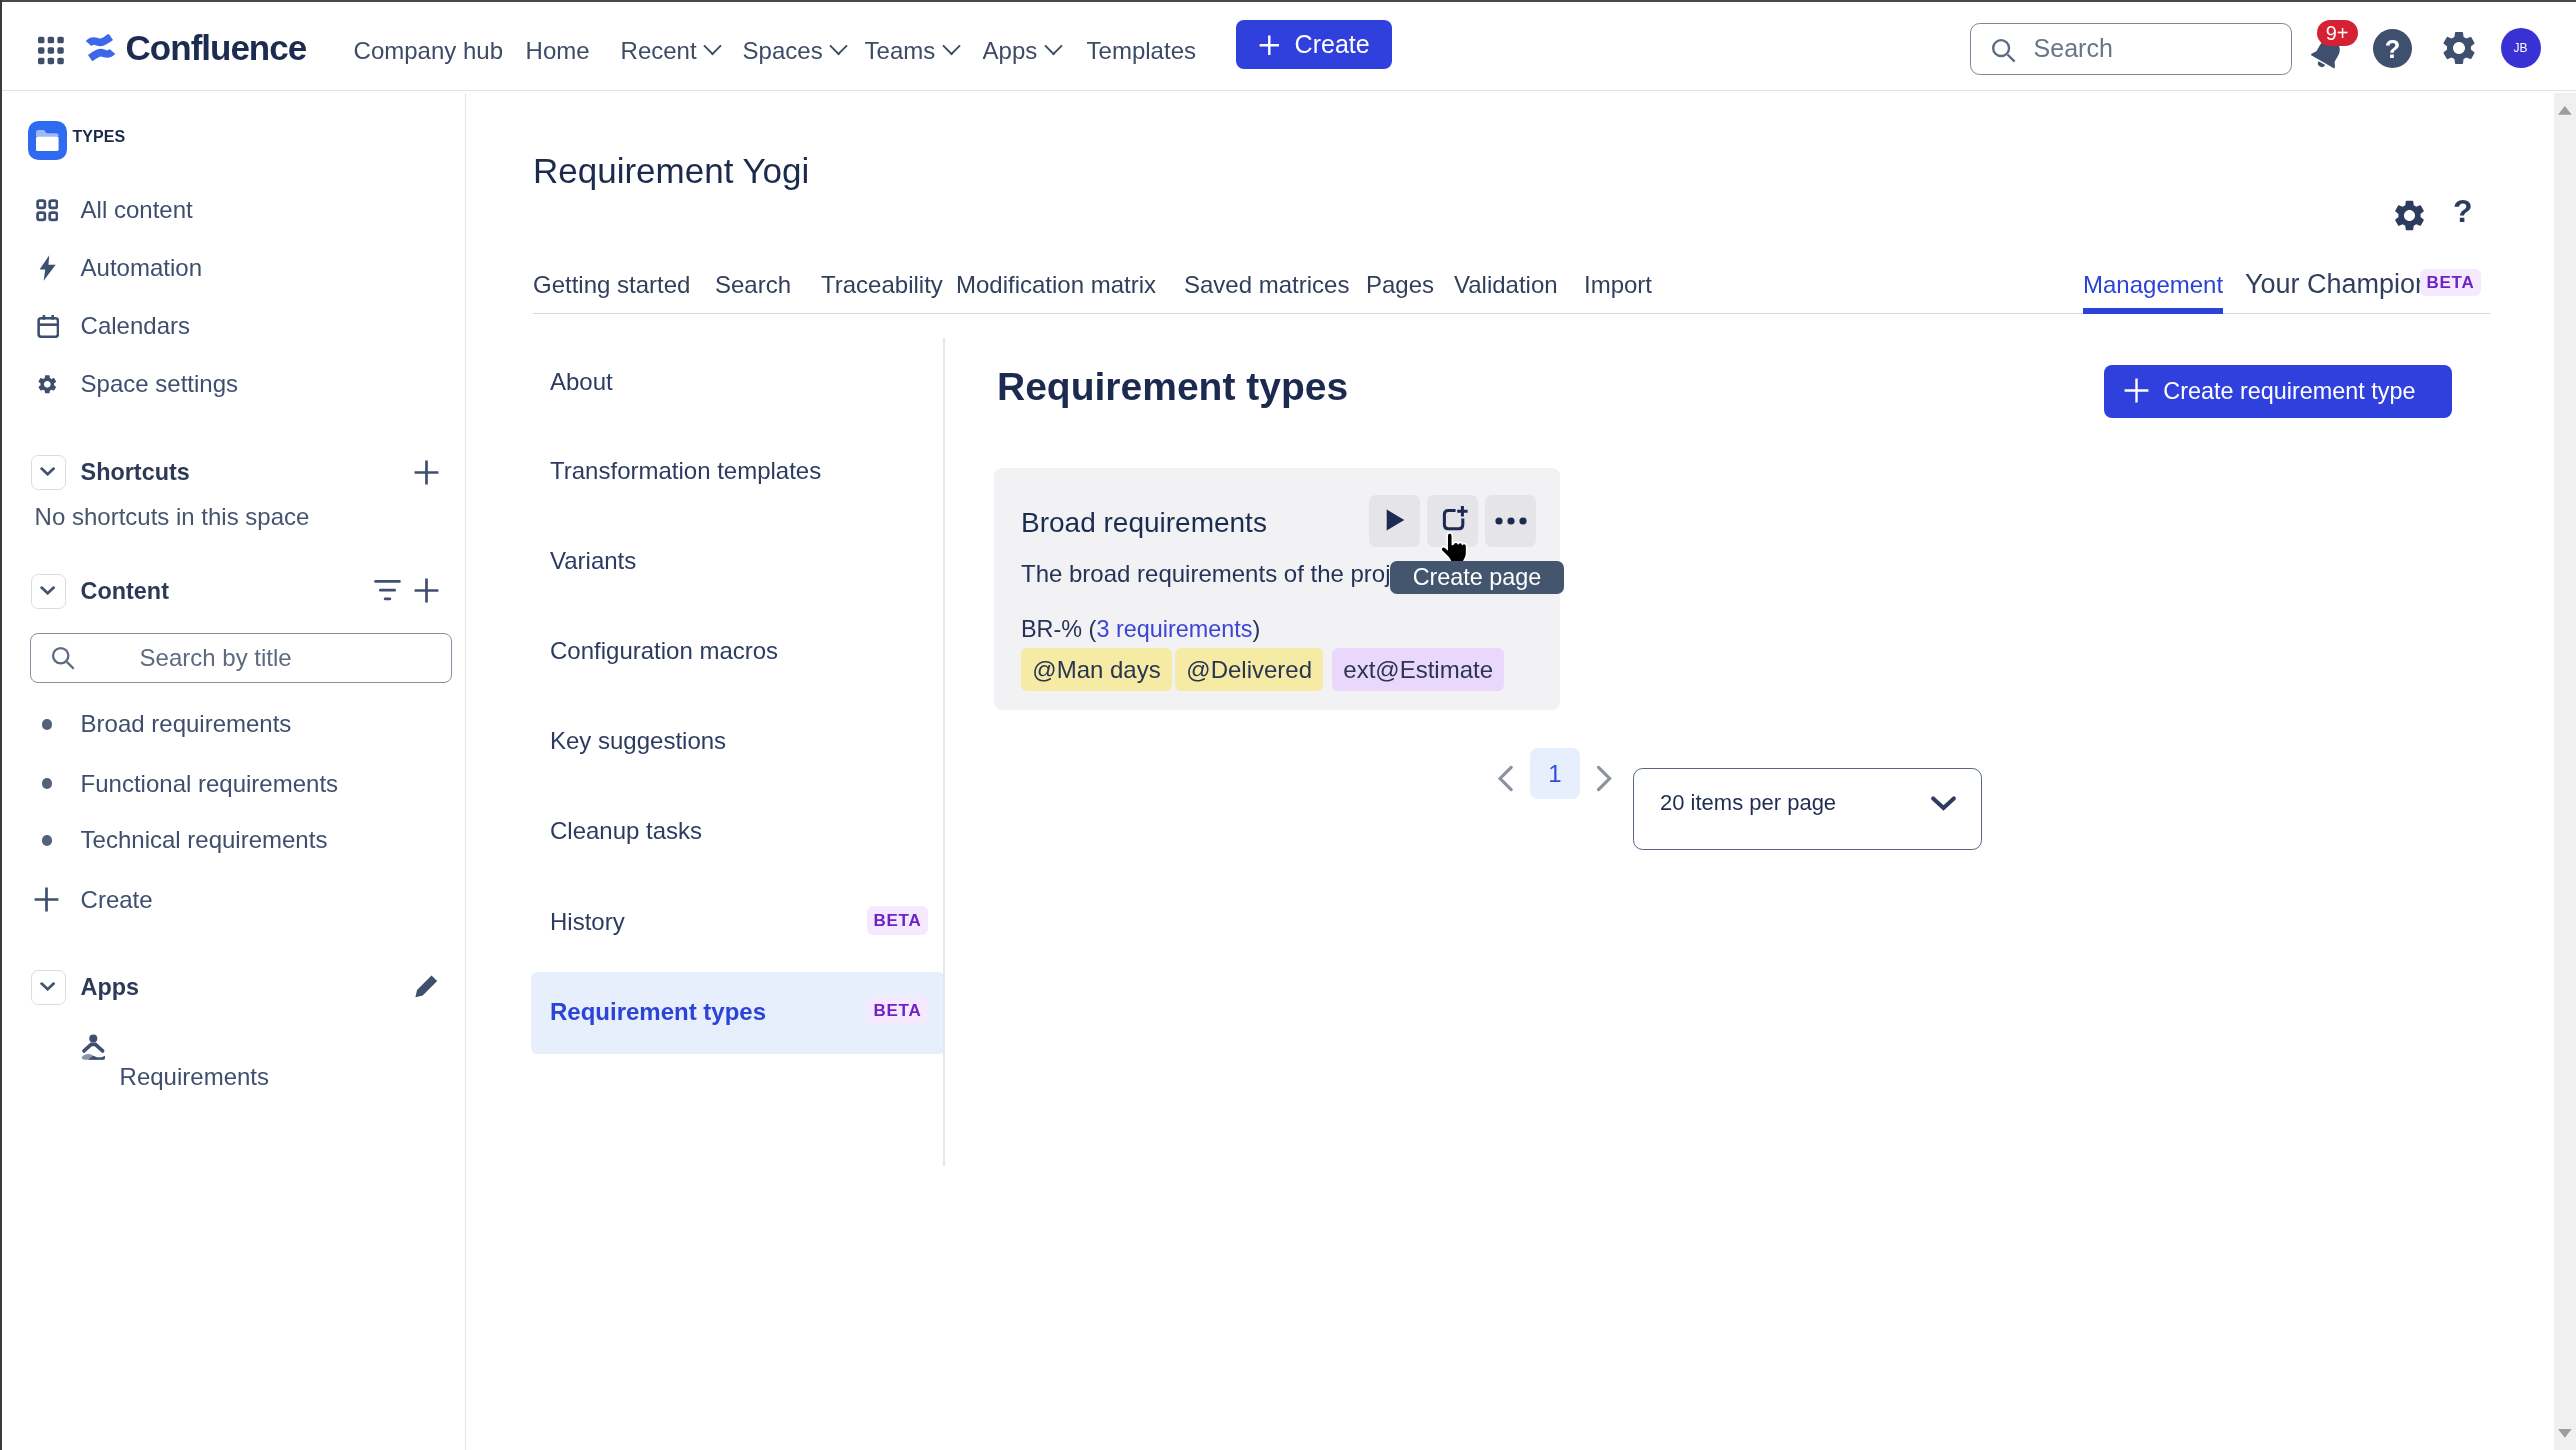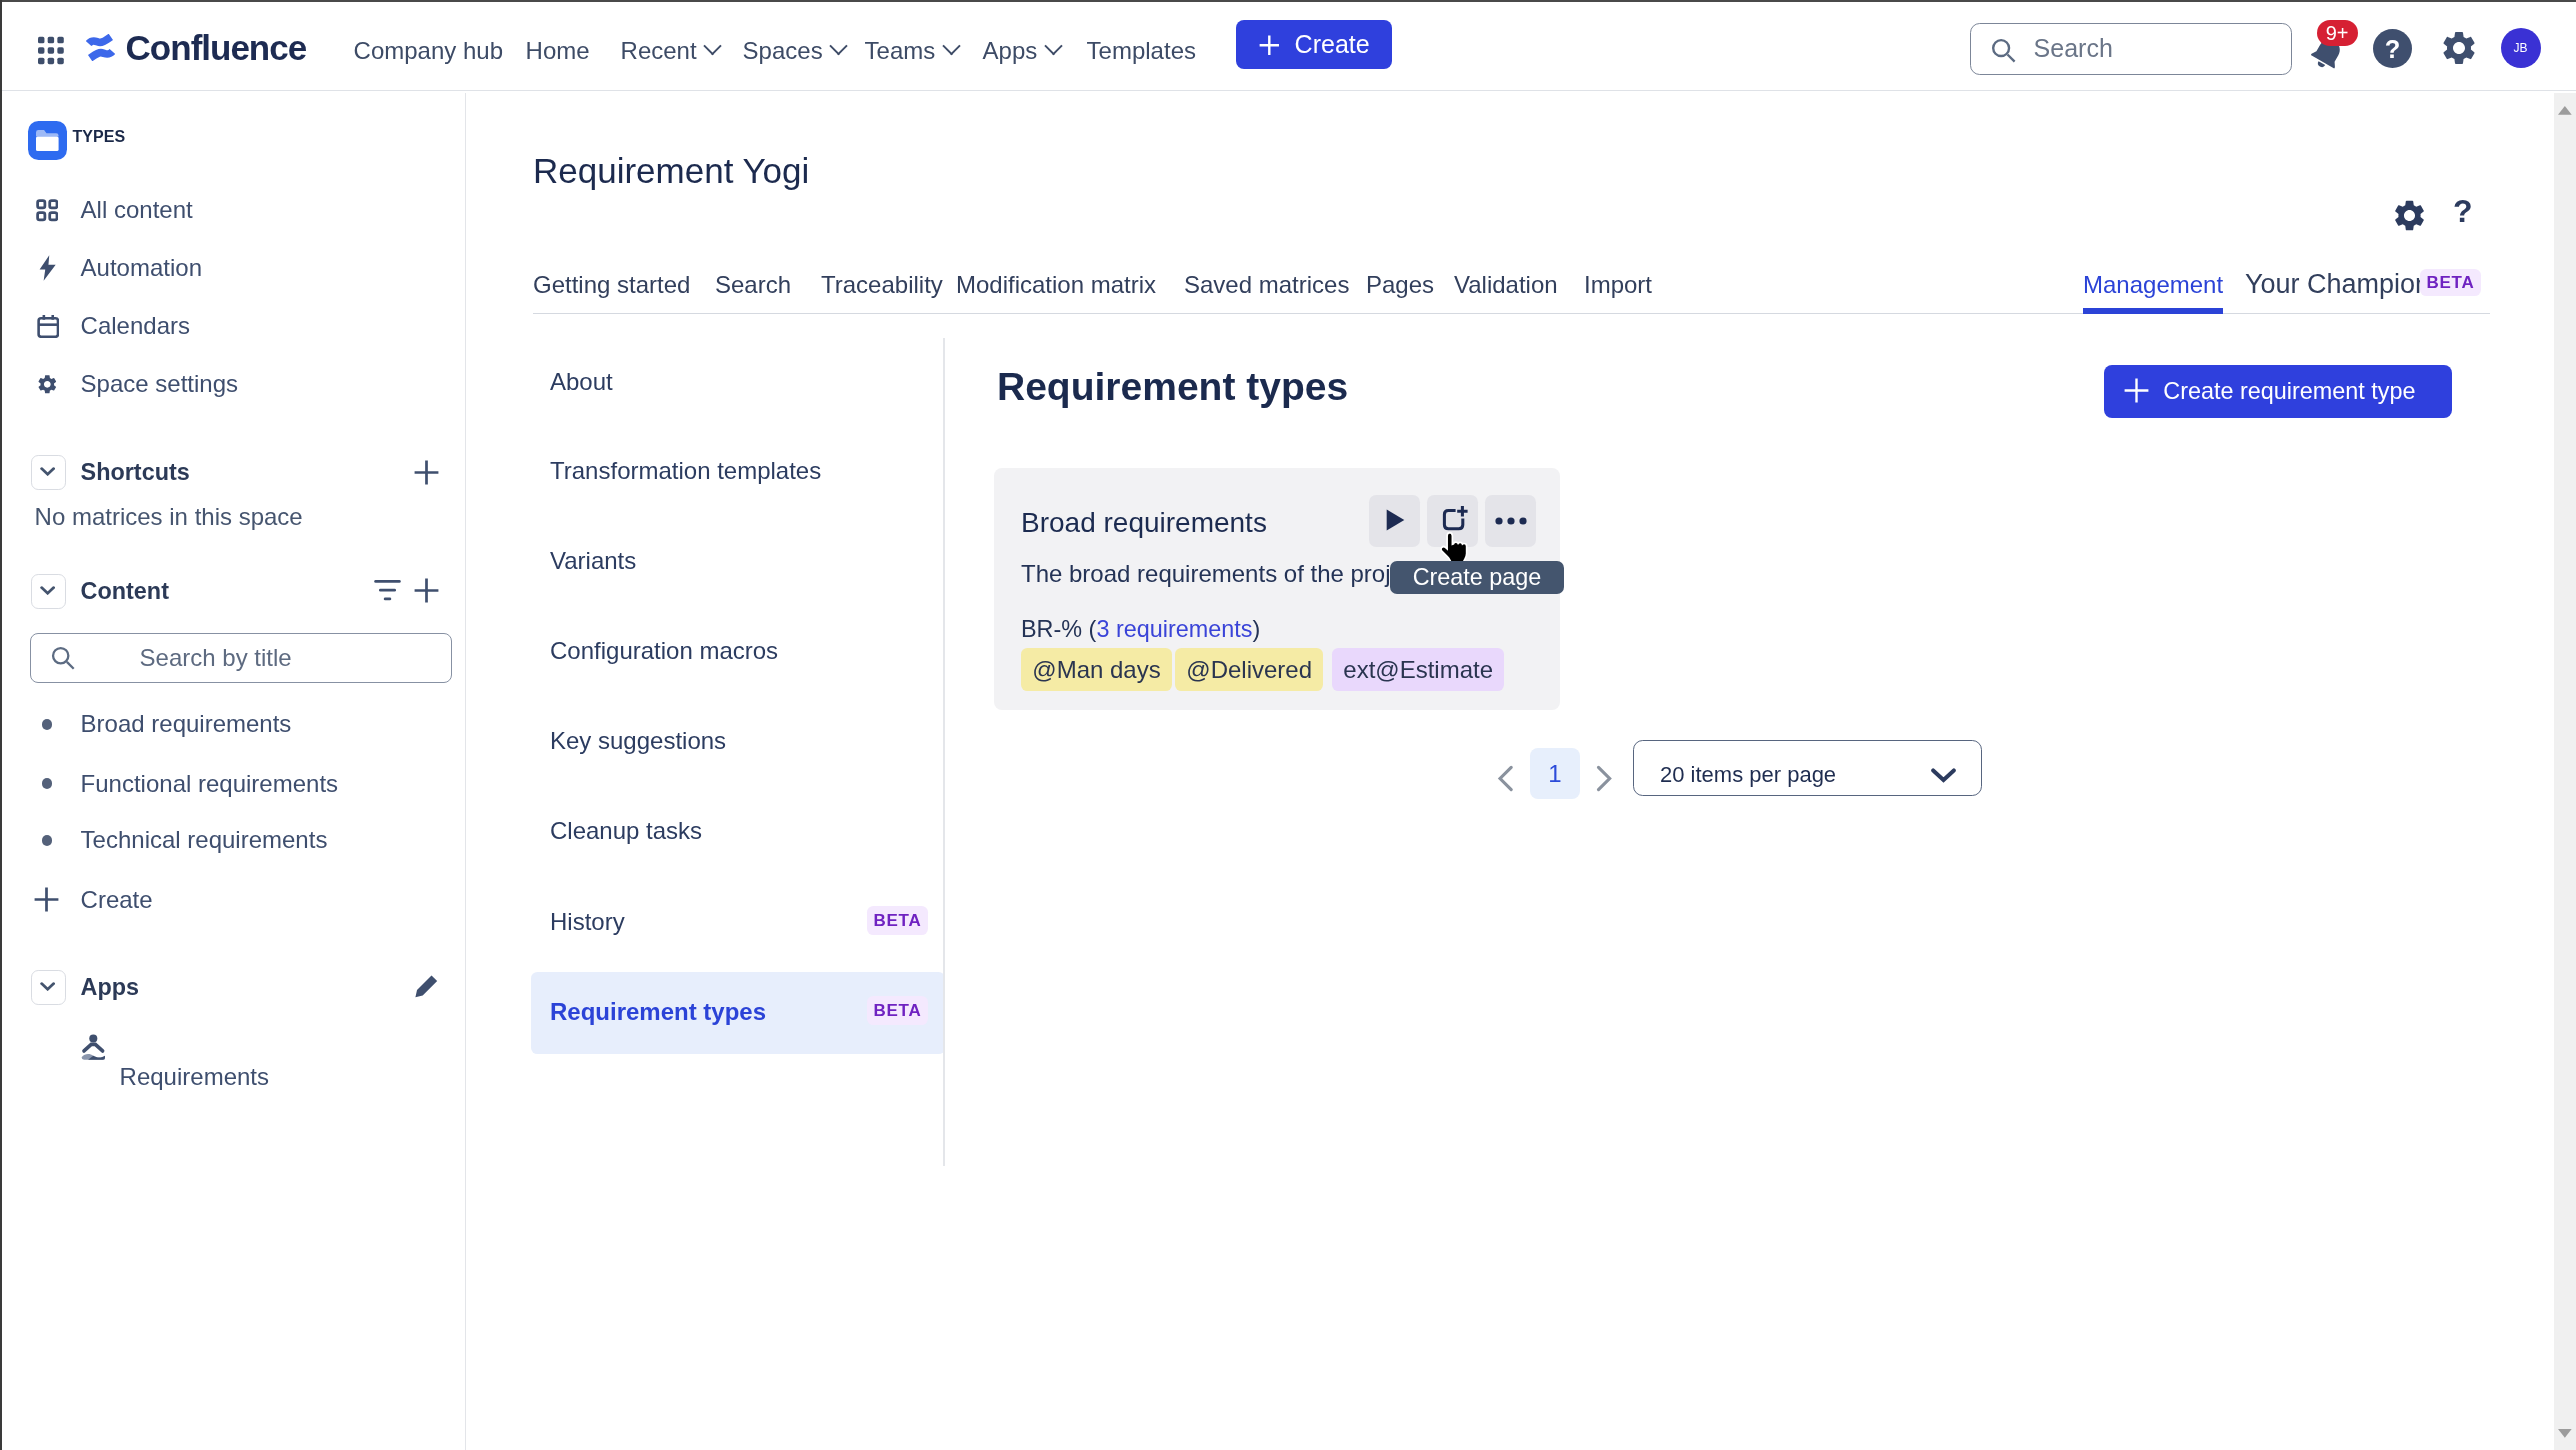--- a/index.html
+++ b/index.html
@@ -53,21 +53,21 @@
 .card { position:absolute; left:527px; top:375px; width:566px; height:242px; background:#f2f2f4; border-radius:8px; }
 .cardtitle { position:absolute; left:27px; top:39px; font-size:28px; color:#1c2b50; }
 .cbtn { position:absolute; top:26.6px; width:51px; height:52px; background:#e4e4e9; border-radius:7.2px; }
 .cdesc { position:absolute; left:27px; top:92px; font-size:24px; color:#243356; white-space:nowrap; }
 .cbr { position:absolute; left:27px; top:148px; font-size:23.4px; color:#243356; white-space:nowrap; }
 .chip { position:absolute; top:180px; height:43px; line-height:43px; border-radius:6.4px; font-size:24px; color:#2a3550; padding:0 11.3px; }
 .tooltip { position:absolute; left:923px; top:468px; width:174px; height:33px; background:#44556e; border-radius:7px; color:#fff; font-size:23.4px; text-align:center; line-height:33px; }
 
 
 .pag1 { position:absolute; left:1063px; top:655px; width:50px; height:51px; background:#e7effc; border-radius:8px; color:#2c4bd9; font-size:24px; text-align:center; line-height:51px; }
-.selbox { position:absolute; left:1166px; top:647px; width:349px; height:56px; border:1.6px solid #57657f; border-radius:9.7px;text-align:center; }
+.selbox { position:absolute; left:1166px; top:675px; width:349px; height:82px; border:1.6px solid #57657f; border-radius:9.7px;text-align:center; }
 .selbox .lbl { position:absolute; left:26px; top:0; line-height:67px; font-size:22px; color:#1f2d50; }
 
 
 .sbar { position:absolute; left:2554px; top:93px; width:22px; height:1358px; background:#f0f0f0; }
 </style>
 </head>
 <body>
 <div class="topstrip"></div>
 
 <header>
@@ -167,21 +167,21 @@
 
   <div class="chevbox" style="top:362px">
     <svg style="position:absolute;left:8px;top:10.5px" width="15.3" height="9.7" viewBox="0 0 19 12">
         <path d="M2 2 L9.5 9 L17 2" fill="none" stroke="#44546e" stroke-width="3.4" stroke-linecap="round"></path>
       </svg>
   </div>
   <div class="shead" style="top:355px">Shortcuts</div>
   <svg class="abs" style="left:411px;top:366px" width="27" height="27" viewBox="0 0 34 34">
       <path d="M17 2 V32 M2 17 H32" stroke="#3f4f6e" stroke-width="3.4"></path>
     </svg>
-  <div class="graytxt" style="top:400px">No matrices in this space</div>
+  <div class="graytxt" style="top:400px">No shortcuts in this space</div>
 
   <div class="chevbox" style="top:481px">
     <svg style="position:absolute;left:8px;top:10.5px" width="15.3" height="9.7" viewBox="0 0 19 12">
         <path d="M2 2 L9.5 9 L17 2" fill="none" stroke="#44546e" stroke-width="3.4" stroke-linecap="round"></path>
       </svg>
   </div>
   <div class="shead" style="top:474px">Content</div>
   <svg class="abs" style="left:372px;top:486px" width="27" height="24" viewBox="0 0 34 30">
       <g stroke="#3f4f6e" stroke-width="3.4" stroke-linecap="round">
         <path d="M2 3 H32"></path>

